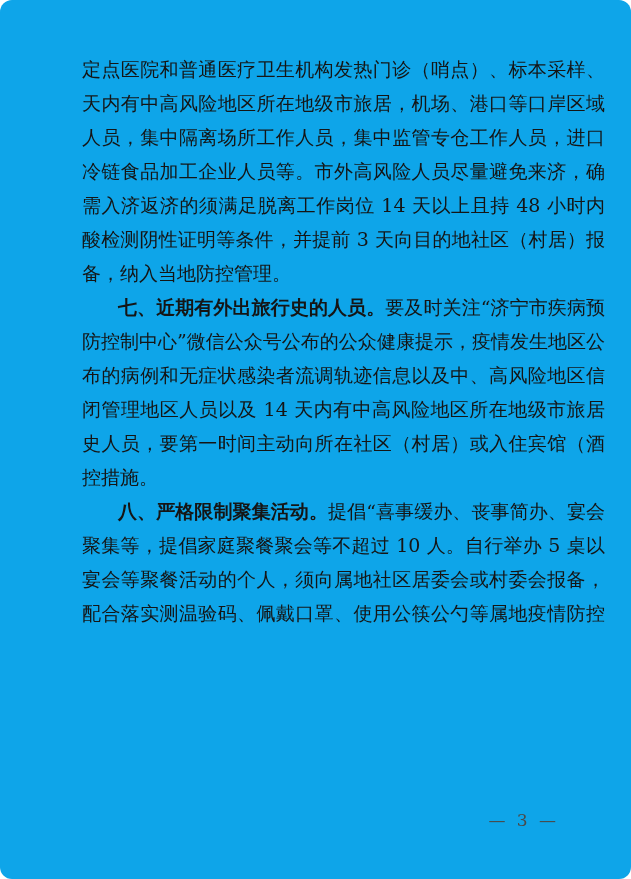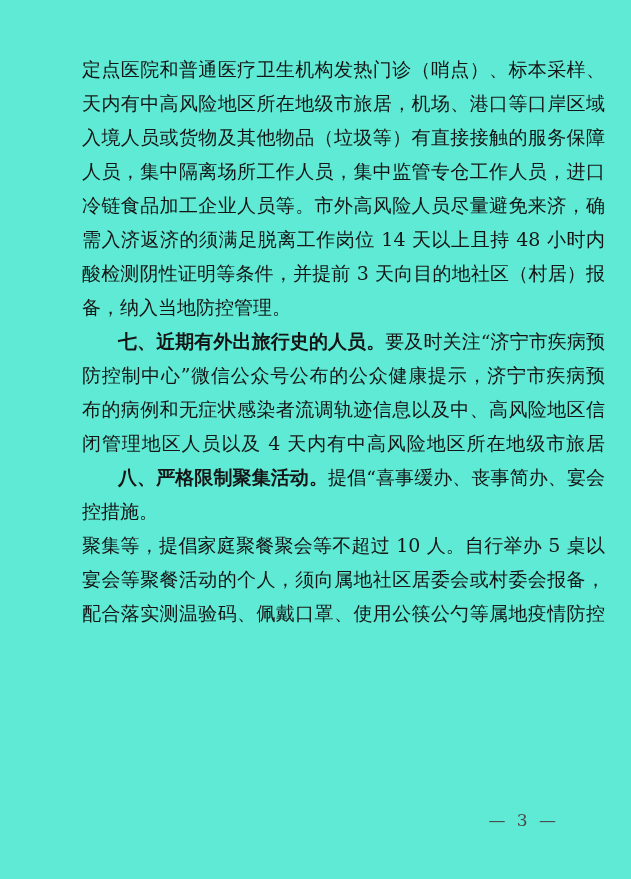--- a/index.html
+++ b/index.html
@@ -11,21 +11,22 @@
     height: 879px;
     background: #ffffff;
     position: relative;
     overflow: hidden;
     font-family: "DejaVu Serif", "Liberation Serif", serif;
     color: #151515;
   }
   .page {
     position: absolute;
     inset: 0;
-    background: #5eead4;
+    background: #0ea5e9;
+    border-radius: 12px;
   }
   .text-block {
     position: absolute;
     left: 82px;
     top: 52px;
     width: 523px;
   }
   .line {
     font-size: 19px;
     line-height: 34px;
@@ -58,35 +59,35 @@
   }
 </style>
 </head>
 <body>
 
 <div class="page">
   <div class="text-block">
 
     <div class="line"><span>定点医院和普通医疗卫生机构发热门诊（哨点）、标本采样、</span></div>
     <div class="line"><span>天内有中高风险地区所在地级市旅居，机场、港口等口岸区域与</span></div>
-    <div class="line"><span>入境人员或货物及其他物品（垃圾等）有直接接触的服务保障</span></div>
     <div class="line"><span>人员，集中隔离场所工作人员，集中监管专仓工作人员，进口</span></div>
     <div class="line"><span>冷链食品加工企业人员等。市外高风险人员尽量避免来济，确</span></div>
     <div class="line"><span>需入济返济的须满足脱离工作岗位 14 天以上且持 48 小时内核</span></div>
     <div class="line"><span>酸检测阴性证明等条件，并提前 3 天向目的地社区（村居）报</span></div>
     <div class="line short"><span>备，纳入当地防控管理。</span></div>
 
     <div class="line indent"><span class="seg-bold">七、近期有外出旅行史的人员。</span><span>要及时关注“济宁市疾病预</span></div>
 
-    <div class="line"><span>防控制中心”微信公众号公布的公众健康提示，济宁市疾病预</span></div>
+    <div class="line"><span>防控制中心”微信公众号公布的公众健康提示，疫情发生地区公</span></div>
     <div class="line"><span>布的病例和无症状感染者流调轨迹信息以及中、高风险地区信</span></div>
-    <div class="line"><span>闭管理地区人员以及 4 天内有中高风险地区所在地级市旅居</span></div>
+    <div class="line"><span>闭管理地区人员以及 14 天内有中高风险地区所在地级市旅居</span></div>
+    <div class="line"><span>史人员，要第一时间主动向所在社区（村居）或入住宾馆（酒</span></div>
+    <div class="line short"><span>控措施。</span></div>
+
     <div class="line indent"><span class="seg-bold">八、严格限制聚集活动。</span><span>提倡“喜事缓办、丧事简办、宴会</span></div>
-
-    <div class="line short"><span>控措施。</span></div>
 
     <div class="line"><span>聚集等，提倡家庭聚餐聚会等不超过 10 人。自行举办 5 桌以上</span></div>
     <div class="line"><span>宴会等聚餐活动的个人，须向属地社区居委会或村委会报备，</span></div>
     <div class="line"><span>配合落实测温验码、佩戴口罩、使用公筷公勺等属地疫情防控</span></div>
 
   </div>
 
   <div class="page-number">— 3 —</div>
 </div>
 

